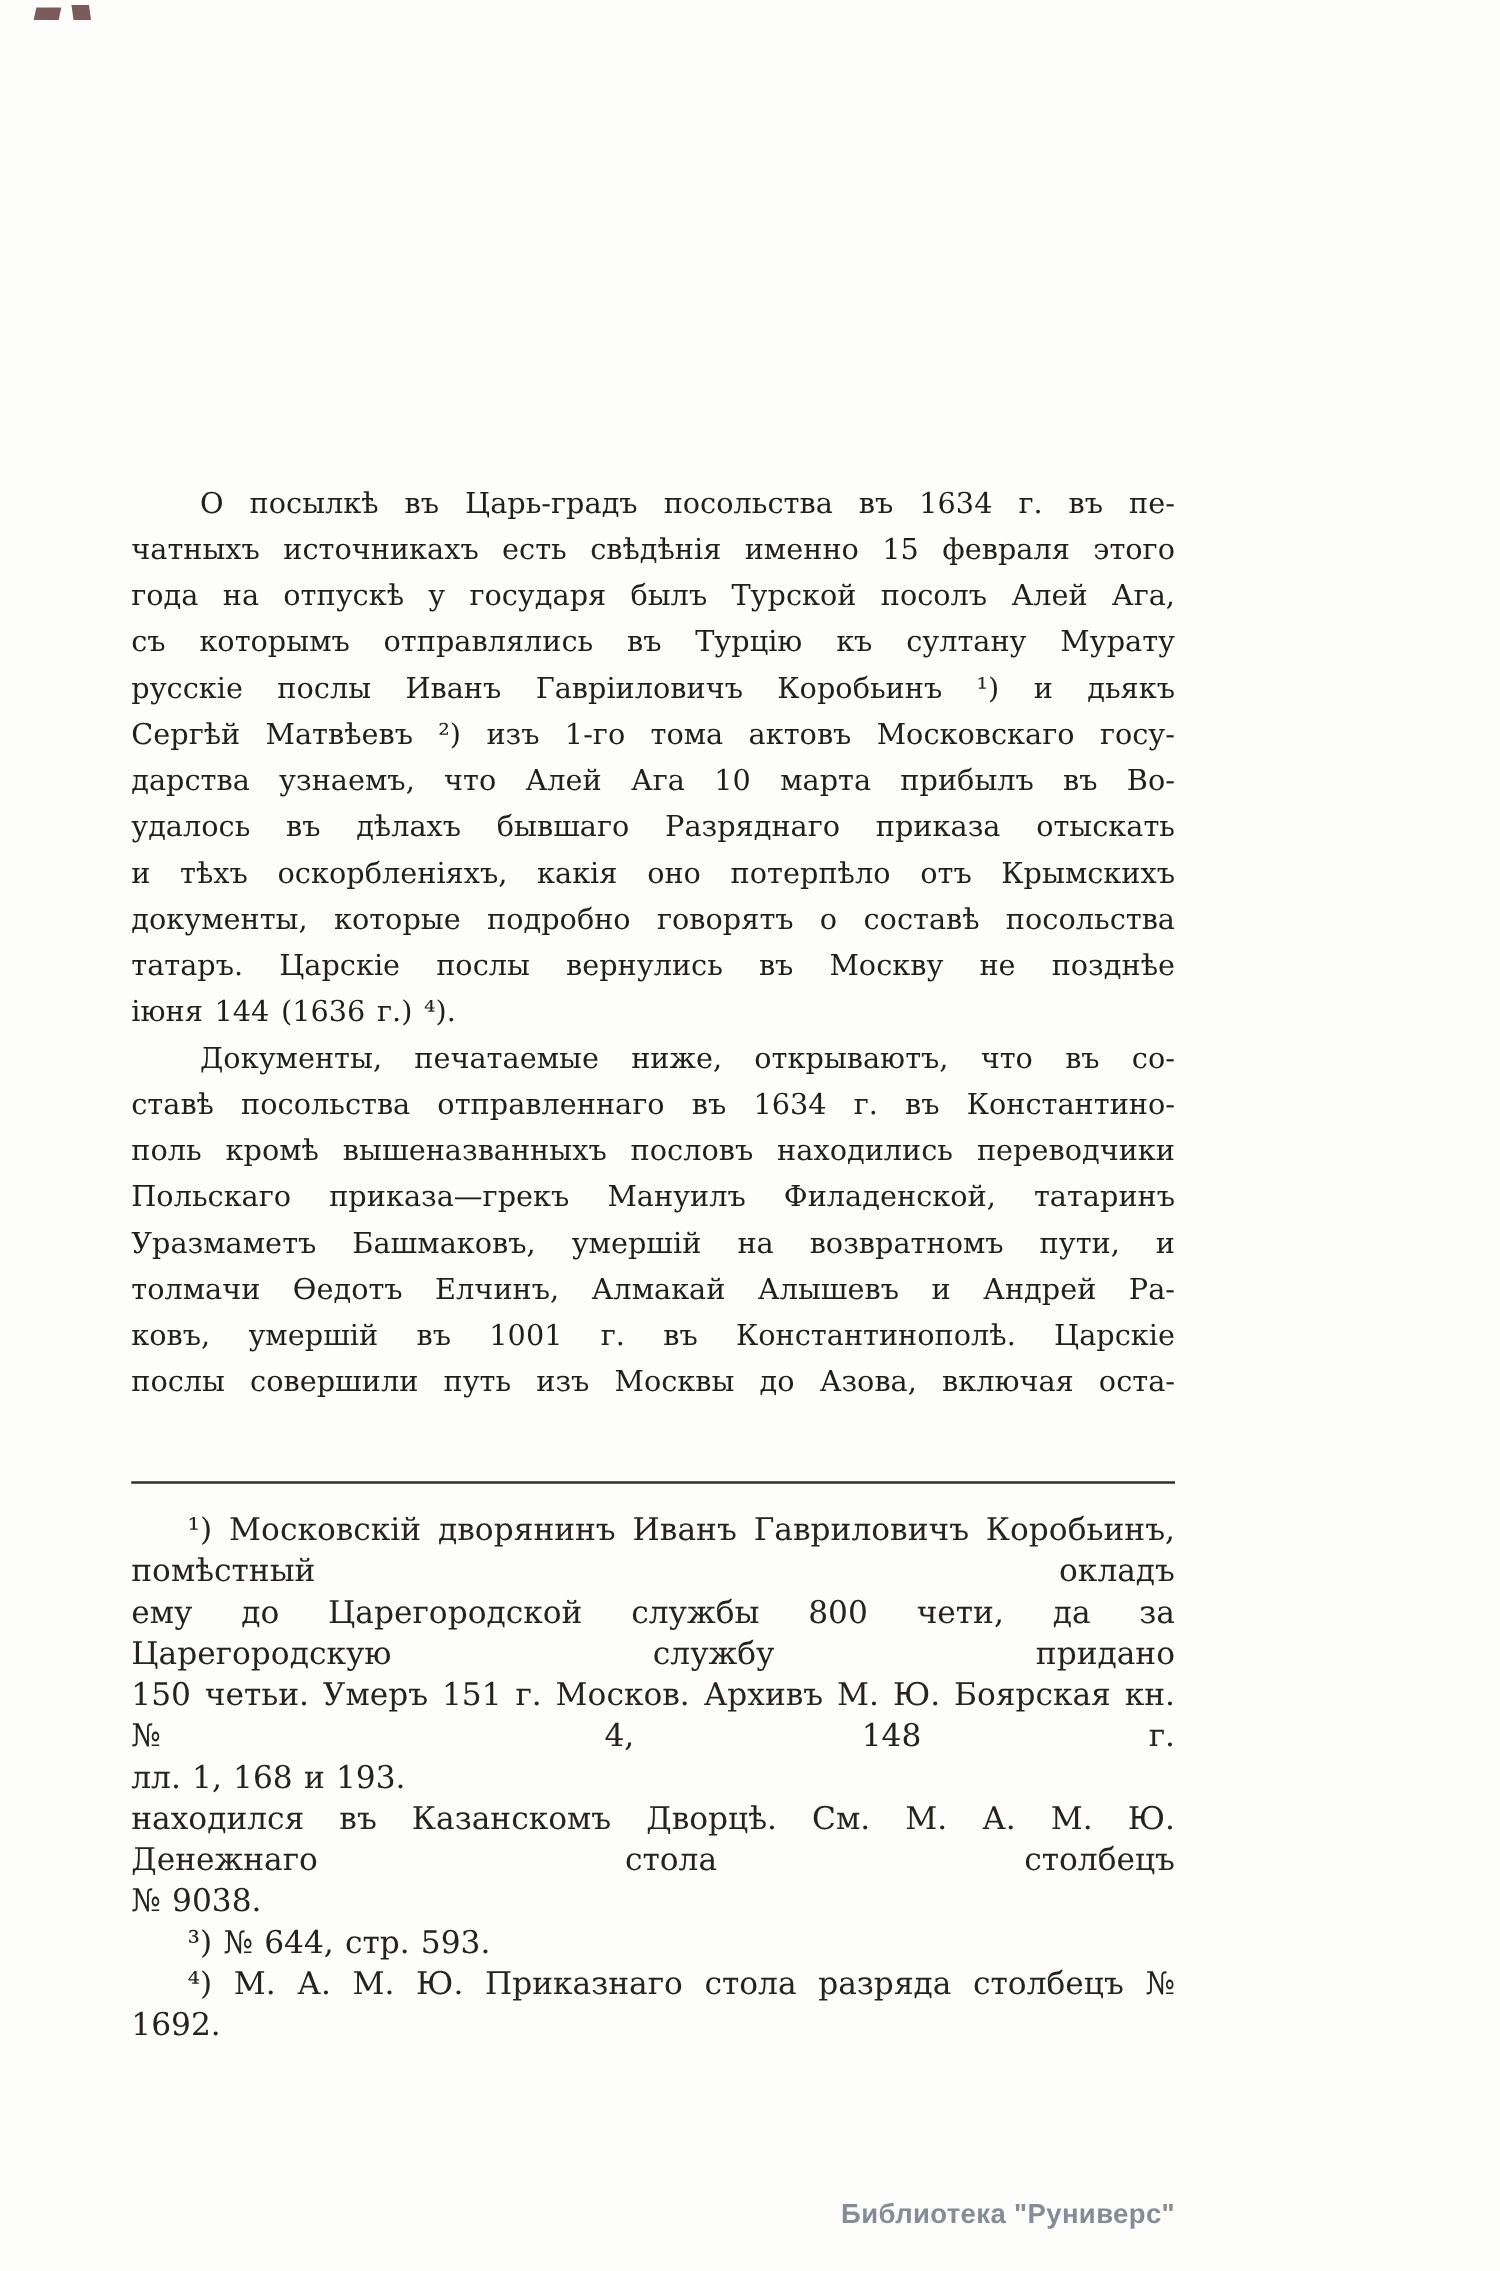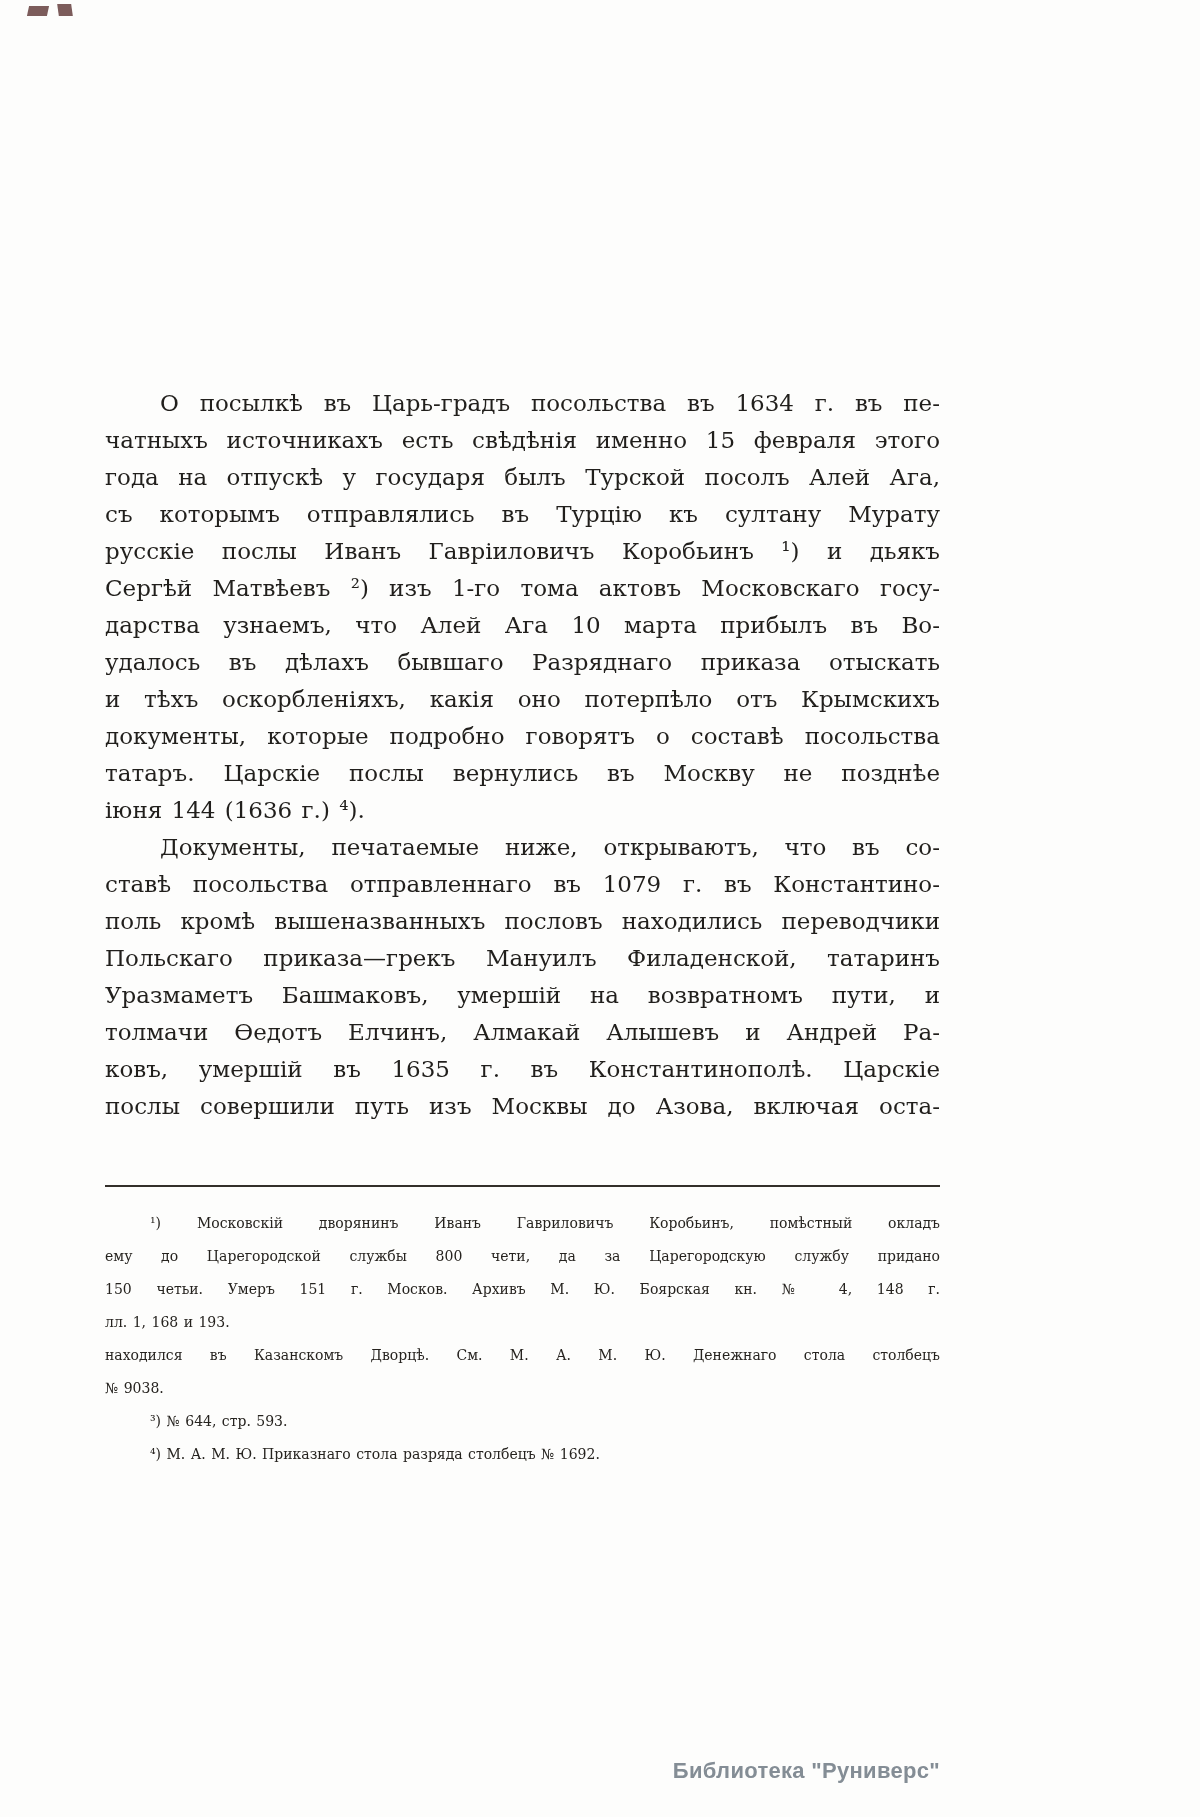--- a/index.html
+++ b/index.html
@@ -61,21 +61,21 @@
     border-top: 2px solid #332f2a;
     margin: 0;
   }
 
   .footnotes {
     position: absolute;
     left: 105px;
     top: 1207px;
     width: 835px;
     font-family: "DejaVu Serif", serif;
-    font-size: 14px;
+    font-size: 25px;
     line-height: 33px;
     color: #26231f;
     word-spacing: 1px;
   }
   .footnotes .line.first { text-indent: 45px; }
 
   .watermark {
     position: absolute;
     right: 260px;
     top: 1758px;
@@ -106,26 +106,26 @@
         <div class="line">Сергѣй Матвѣевъ ²) изъ 1-го тома актовъ Московскаго госу-</div>
         <div class="line">дарства узнаемъ, что Алей Ага 10 марта прибылъ въ Во-</div>
         <div class="line">удалось въ дѣлахъ бывшаго Разряднаго приказа отыскать</div>
         <div class="line">и тѣхъ оскорбленіяхъ, какія оно потерпѣло отъ Крымскихъ</div>
         <div class="line">документы, которые подробно говорятъ о составѣ посольства</div>
         <div class="line">татаръ. Царскіе послы вернулись въ Москву не позднѣе</div>
         <div class="line last">іюня 144 (1636 г.) ⁴).</div>
       </div>
     <div class="paragraph">
         <div class="line first">Документы, печатаемые ниже, открываютъ, что въ со-</div>
-        <div class="line">ставѣ посольства отправленнаго въ 1079 г. въ Константино-</div>
+        <div class="line">ставѣ посольства отправленнаго въ 1634 г. въ Константино-</div>
         <div class="line">поль кромѣ вышеназванныхъ пословъ находились переводчики</div>
         <div class="line">Польскаго приказа—грекъ Мануилъ Филаденской, татаринъ</div>
         <div class="line">Уразмаметъ Башмаковъ, умершій на возвратномъ пути, и</div>
         <div class="line">толмачи Ѳедотъ Елчинъ, Алмакай Алышевъ и Андрей Ра-</div>
-        <div class="line">ковъ, умершій въ 1635 г. въ Константинополѣ. Царскіе</div>
+        <div class="line">ковъ, умершій въ 1001 г. въ Константинополѣ. Царскіе</div>
         <div class="line">послы совершили путь изъ Москвы до Азова, включая оста-</div>
       </div>
   </main>
 
   <hr class="footnote-rule">
 
   <section class="footnotes" style="color: rgb(38, 35, 31);">
     <div class="footnote">
         <div class="line first">¹) Московскій дворянинъ Иванъ Гавриловичъ Коробьинъ, помѣстный окладъ</div>
         <div class="line">ему до Царегородской службы 800 чети, да за Царегородскую службу придано</div>

